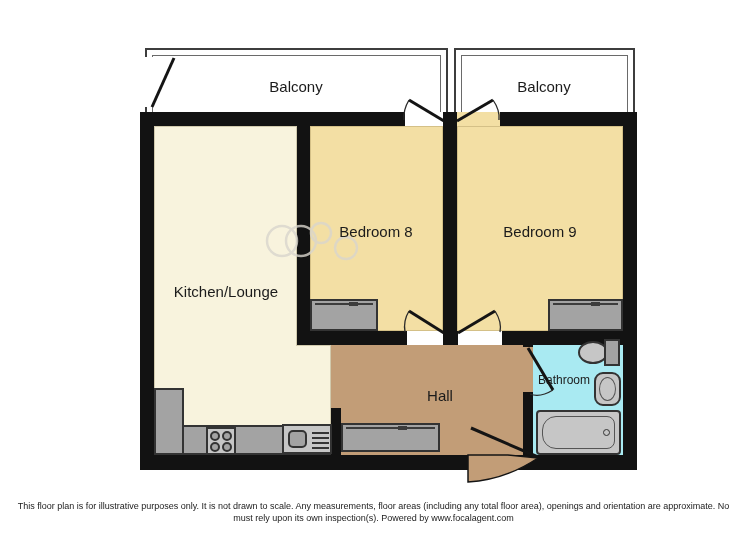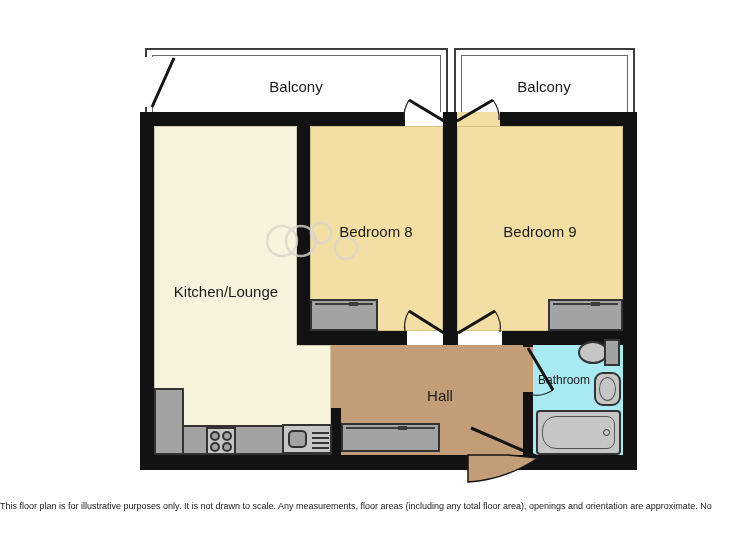--- a/index.html
+++ b/index.html
@@ -48,21 +48,21 @@
   
   .room-label{position:absolute;transform:translate(-50%,-50%);font-size:15px;color:var(--label);
               white-space:nowrap;}
   .room-label.small{font-size:12px;}
 
   svg.overlay{position:absolute;left:0;top:0;pointer-events:none;}
   .leaf{stroke:#141414;stroke-width:3;fill:none;}
   .arc{stroke:#2a2a2a;stroke-width:1.3;fill:none;}
 
   
-  .disclaimer{position:absolute;left:0;right:0;top:500px;text-align:left;
+  .disclaimer{position:absolute;left:0;right:0;top:500px;text-align:center;
               font-size:9px;line-height:12px;color:#1b1b1b;}
 </style>
 </head>
 <body>
 
 <div class="stage">
 
   <div class="balcony" style="left:145px;top:48px;width:303px;height:64px;">
       <div class="inner"></div>
     </div>
@@ -145,15 +145,16 @@
   <span class="room-label" style="left:296px;top:86px;">Balcony</span>
   <span class="room-label" style="left:544px;top:86px;">Balcony</span>
   <span class="room-label" style="left:226px;top:291px;">Kitchen/Lounge</span>
   <span class="room-label" style="left:376px;top:231px;">Bedroom 8</span>
   <span class="room-label" style="left:540px;top:231px;">Bedroom 9</span>
   <span class="room-label" style="left:440px;top:395px;">Hall</span>
   <span class="room-label small" style="left:564px;top:380px;">Bathroom</span>
 
   <div class="disclaimer">
     <div>This floor plan is for illustrative purposes only. It is not drawn to scale. Any measurements, floor areas (including any total floor area), openings and orientation are approximate. No</div>
+    <div>must rely upon its own inspection(s). Powered by www.focalagent.com</div>
   </div>
 
 </div>
 
 </body></html>

